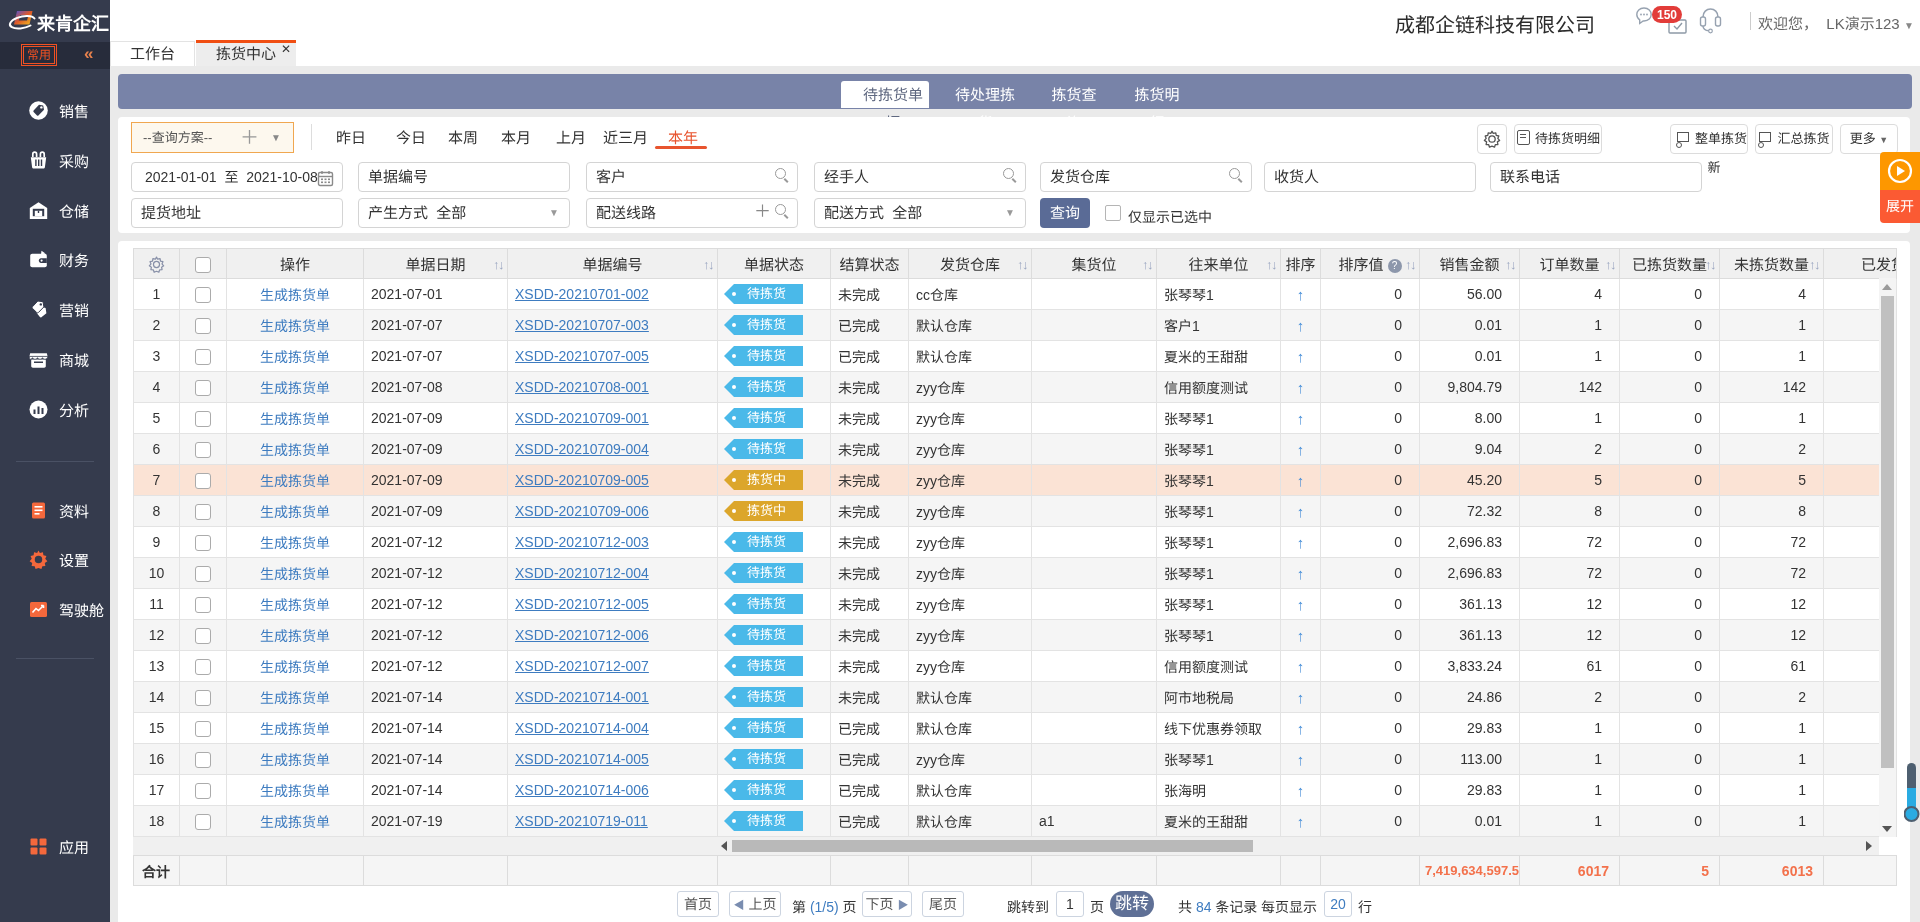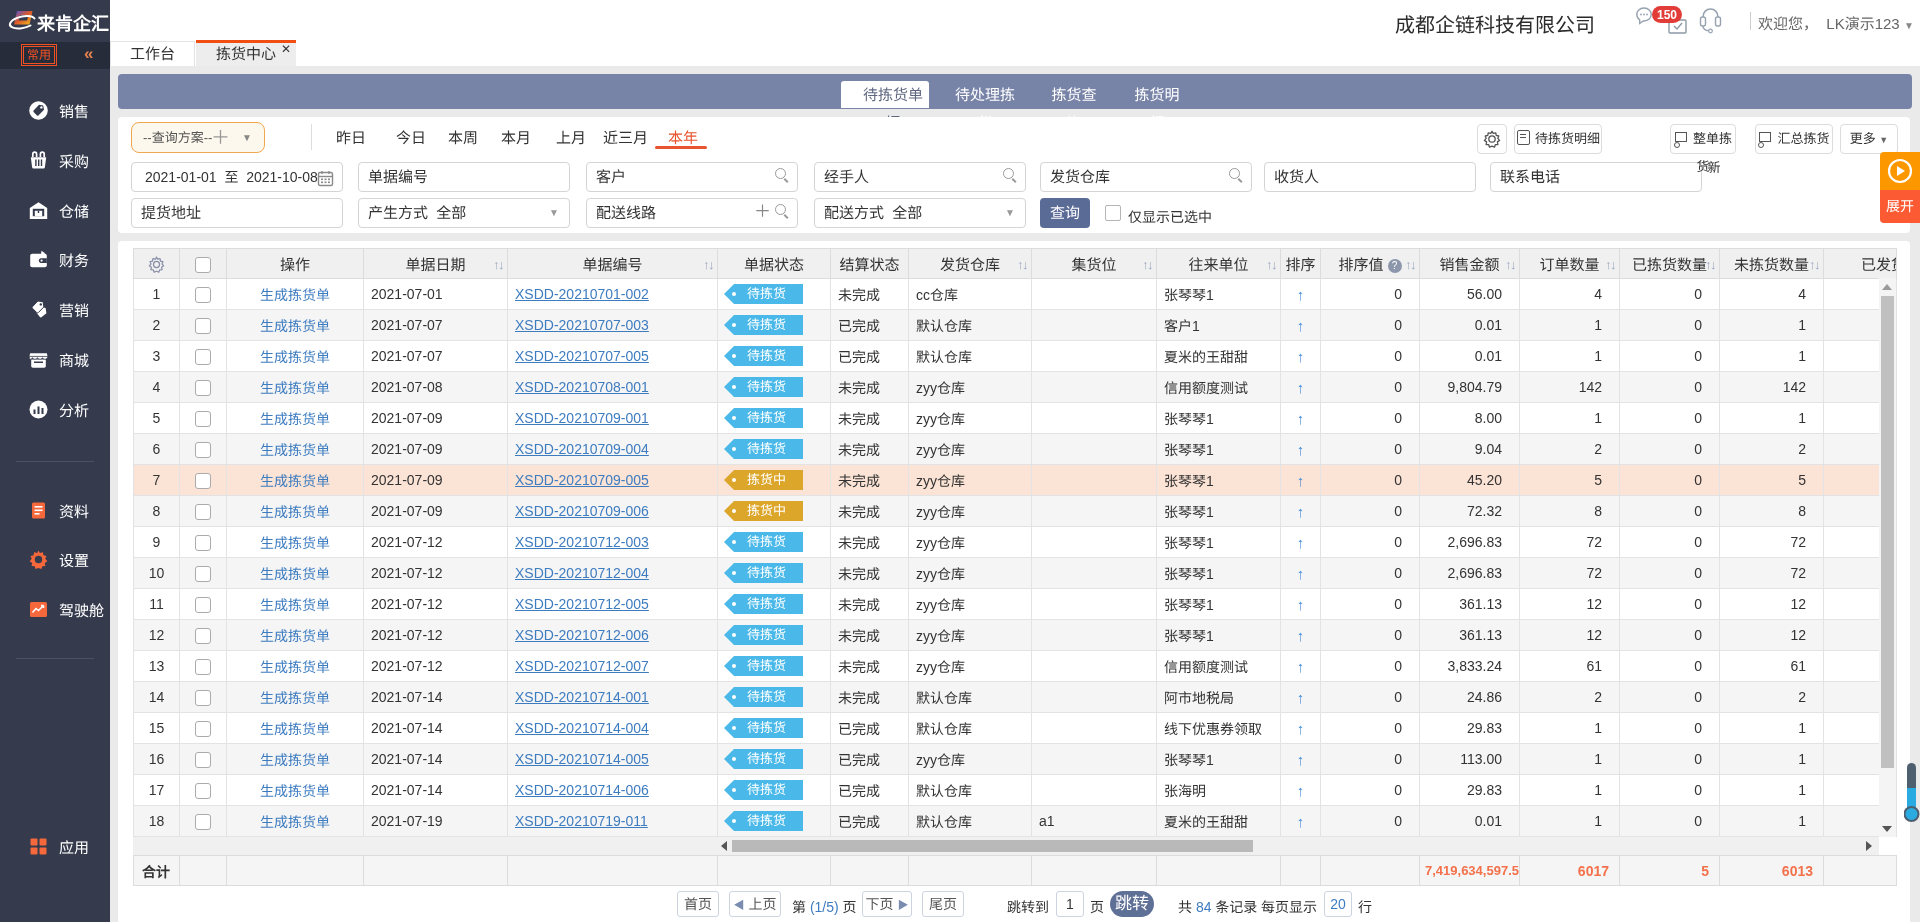--- a/index.html
+++ b/index.html
@@ -26,21 +26,21 @@
 .wtab { position:absolute; top:2px; height:24px; line-height:24px; text-align:center; font-size:15px; color:#333; }
 #tab1 { left:0px; width:85px; background:#fff; border:1px solid #e3e3e3; border-bottom:none; top:1px; height:25px; }
 #tab2 { left:86px; width:100px; background:#ededed; border-top:3px solid #f04e12; top:0px; height:26px; line-height:21px; }
 #tab2 .x { position:absolute; right:5px; top:-4px; font-size:12px; color:#333; }
 
 #bluebar { position:absolute; left:118px; top:74px; width:1794px; height:35px; background:#7883a8; border-radius:4px; }
 .btab { position:absolute; top:7px; height:27px; line-height:28px; font-size:15px; color:#fff; text-align:center;padding-left:16px; }
 .btab.act { background:#fff; color:#5f6880; border-radius:3px 3px 0 0; top:7px; }
 
 #fpanel { position:absolute; left:118px; top:117px; width:1792px; height:116px; background:#fff; border-radius:4px; }
-#qplan { position:absolute; left:13px; top:5px; width:134px; height:31px; background:#fdf8ee; border:1px solid #f0a750; border-radius:8px; font-size:13px; color:#555; line-height:29px; padding-left:11px; }
+#qplan { position:absolute; left:13px; top:5px; width:163px; height:31px; background:#fdf8ee; border:1px solid #f0a750; border-radius:0; font-size:13px; color:#555; line-height:29px; padding-left:11px; }
 #qplan .plus { position:absolute; right:34px; top:0px; color:#999; font-size:19px; font-weight:400; }
 #qplan .caret { position:absolute; right:12px; top:0px; color:#888; font-size:10px; }
 #vdiv1 { position:absolute; left:193px; top:7px; height:26px; border-left:1px solid #ddd; }
 .qd { position:absolute; top:9px; font-size:15px; color:#333; }
 .qd.act { color:#e8542e; }
 #qd-underline { position:absolute; left:537px; top:29px; width:52px; height:3px; background:#e8542e; border-radius:2px; }
 .inp { position:absolute; height:30px; background:#fff; border:1px solid #d4d4d4; border-radius:4px; font-size:15px; color:#333; line-height:28px; padding-left:9px; white-space:nowrap; }
 .inp .sfx { position:absolute; right:8px; top:5px; }
 .inp .caret2 { position:absolute; right:10px; top:0; color:#999; font-size:10px; line-height:28px; }
 .row2 { top:45px; }
@@ -169,21 +169,21 @@
   <div class="inp row3" style="left:696px;width:212px;">配送方式&nbsp;&nbsp;全部<span class="caret2">▼</span></div>
   <div id="btn-query">查询</div>
   <div id="chk-sel"></div>
   <div id="chk-lbl">仅显示已选中</div>
 
   <div class="tbtn" style="left:1359px;width:30px;"><svg width="18" height="18" viewBox="0 0 18 18" style="margin-top:5px;">
         <path d="M9 5.8 A3.2 3.2 0 1 0 9 12.2 A3.2 3.2 0 1 0 9 5.8 M9 1.2 L10.2 3.4 L12.8 2.8 L13.2 5.4 L15.8 6 L14.8 8.4 L16.6 10.4 L14.4 11.9 L14.9 14.5 L12.3 14.7 L11.5 17.2 L9 16.2 L6.5 17.2 L5.7 14.7 L3.1 14.5 L3.6 11.9 L1.4 10.4 L3.2 8.4 L2.2 6 L4.8 5.4 L5.2 2.8 L7.8 3.4 Z" fill="none" stroke="#555" stroke-width="1.3" stroke-linejoin="round"></path>
       </svg></div>
   <div class="tbtn" style="left:1396px;width:88px;"><span class="bico doc"></span>待拣货明细</div>
   <div class="tbtn" style="left:1580px;width:32px;"><span style="font-size:14px;color:#555;">⟳ </span>刷新</div>
-  <div class="tbtn" style="left:1552px;width:66px;"><span class="bico cart"></span>整单拣货</div>
+  <div class="tbtn" style="left:1552px;width:78px;text-align:right;"><span class="bico cart"></span>整单拣货</div>
   <div class="tbtn" style="left:1637px;width:78px;"><span class="bico cart"></span>汇总拣货</div>
   <div class="tbtn" style="left:1722px;width:58px;">更多 <span style="font-size:9px;color:#666;">▼</span></div>
 </div>
 <div id="tpanel"></div>
 <table id="dtable">
     <colgroup>
 <col style="width:46px">
 <col style="width:47px">
 <col style="width:137px">
 <col style="width:144px">

